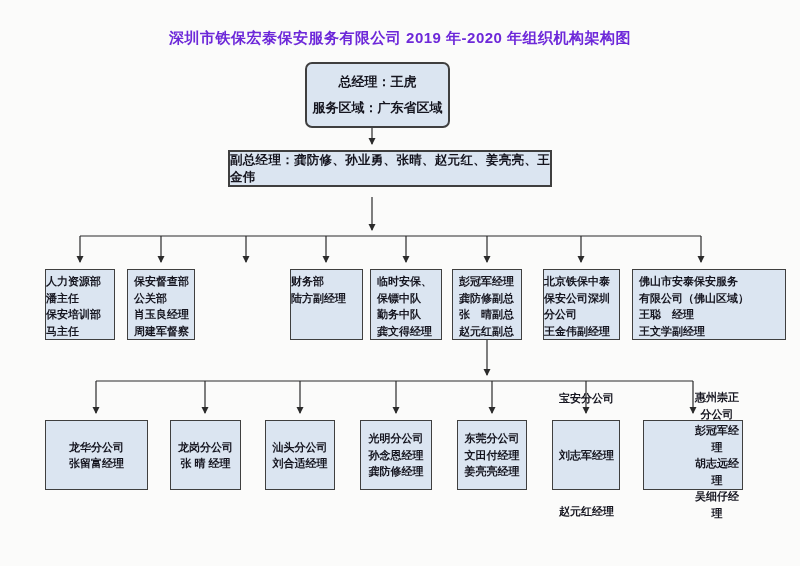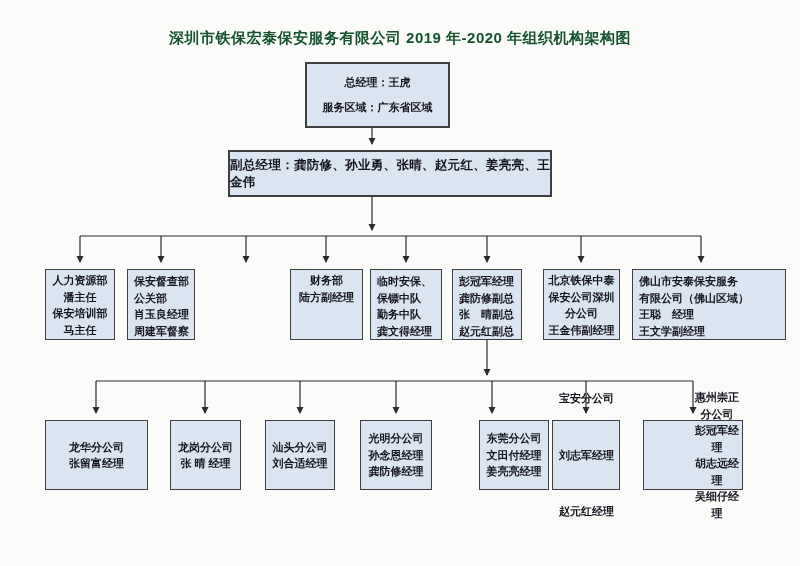--- a/index.html
+++ b/index.html
@@ -16,72 +16,73 @@
     color:#1a1a1a;
     position:relative;
     overflow:hidden;
   }
   .canvas{position:absolute;inset:0;}
   .title{
     position:absolute;top:29px;left:0;width:100%;
     text-align:center;
     font-size:15px;font-weight:bold;
     letter-spacing:0.5px;
-    color:#14532d;
+    color:#6d28d9;
   }
   svg.connectors{position:absolute;left:0;top:0;pointer-events:none;}
   svg.connectors line{stroke:var(--line,#2b2b2b);stroke-width:1.2;}
   .arrow-head{fill:var(--line,#2b2b2b);}
 
   .box{
     position:absolute;
     box-sizing:border-box;
     background:var(--box-fill,#dbe5f1);
     border:1.5px solid var(--box-border,#3f3f3f);
     font-weight:600;
     color:#15151f;
   }
   
   .l1{
     left:305px;top:62px;width:145px;height:66px;
     border-width:2px;
     display:flex;flex-direction:column;justify-content:space-evenly;align-items:center;
-    font-size:11px;
+    font-size:13px;
+    border-radius:7px;
   }
   
   .l2{
-    left:228px;top:150px;width:324px;height:47px;
+    left:228px;top:150px;width:324px;height:37px;
     border-width:2px;
     display:flex;justify-content:center;align-items:center;
     font-size:12.5px;
     letter-spacing:0.3px;
   }
   
   .l3{top:269px;height:71px;font-size:11px;line-height:16.5px;padding-top:3px;}
   .l3.align-left{padding-left:6px;padding-right:2px;text-align:left;}
-  .l3.align-center{text-align:center;font-family:Liberation Mono, monospace;}
+  .l3.align-center{}
   .d1{left:45px;width:70px;}
   .d2{left:127px;width:68px;}
   .d3{left:212px;width:68px;}
   .d4{left:290px;width:73px;}
   .d5{left:370px;width:72px;}
   .d6{left:452px;width:70px;}
   .d7{left:543px;width:77px;}
   .d8{left:632px;width:154px;}
   
   .l4{
     top:420px;height:70px;font-size:11px;line-height:16.5px;
     display:flex;flex-direction:column;justify-content:center;
     text-align:center;
   }
   .b1{left:45px;width:103px;}
   .b2{left:170px;width:71px;}
   .b3{left:265px;width:70px;}
   .b4{left:360px;width:72px;}
-  .b5{left:457px;width:70px;margin-left:22px;}
+  .b5{left:457px;width:70px;}
   .b6{left:552px;width:68px;text-align:left;padding-left:6px;gap:40px;}
   .b7{left:643px;width:100px;padding-left:48px;}
 </style>
 </head>
 <body>
 
 <div class="canvas">
 
   <div class="title">深圳市铁保宏泰保安服务有限公司 2019 年-2020 年组织机构架构图</div>
 

